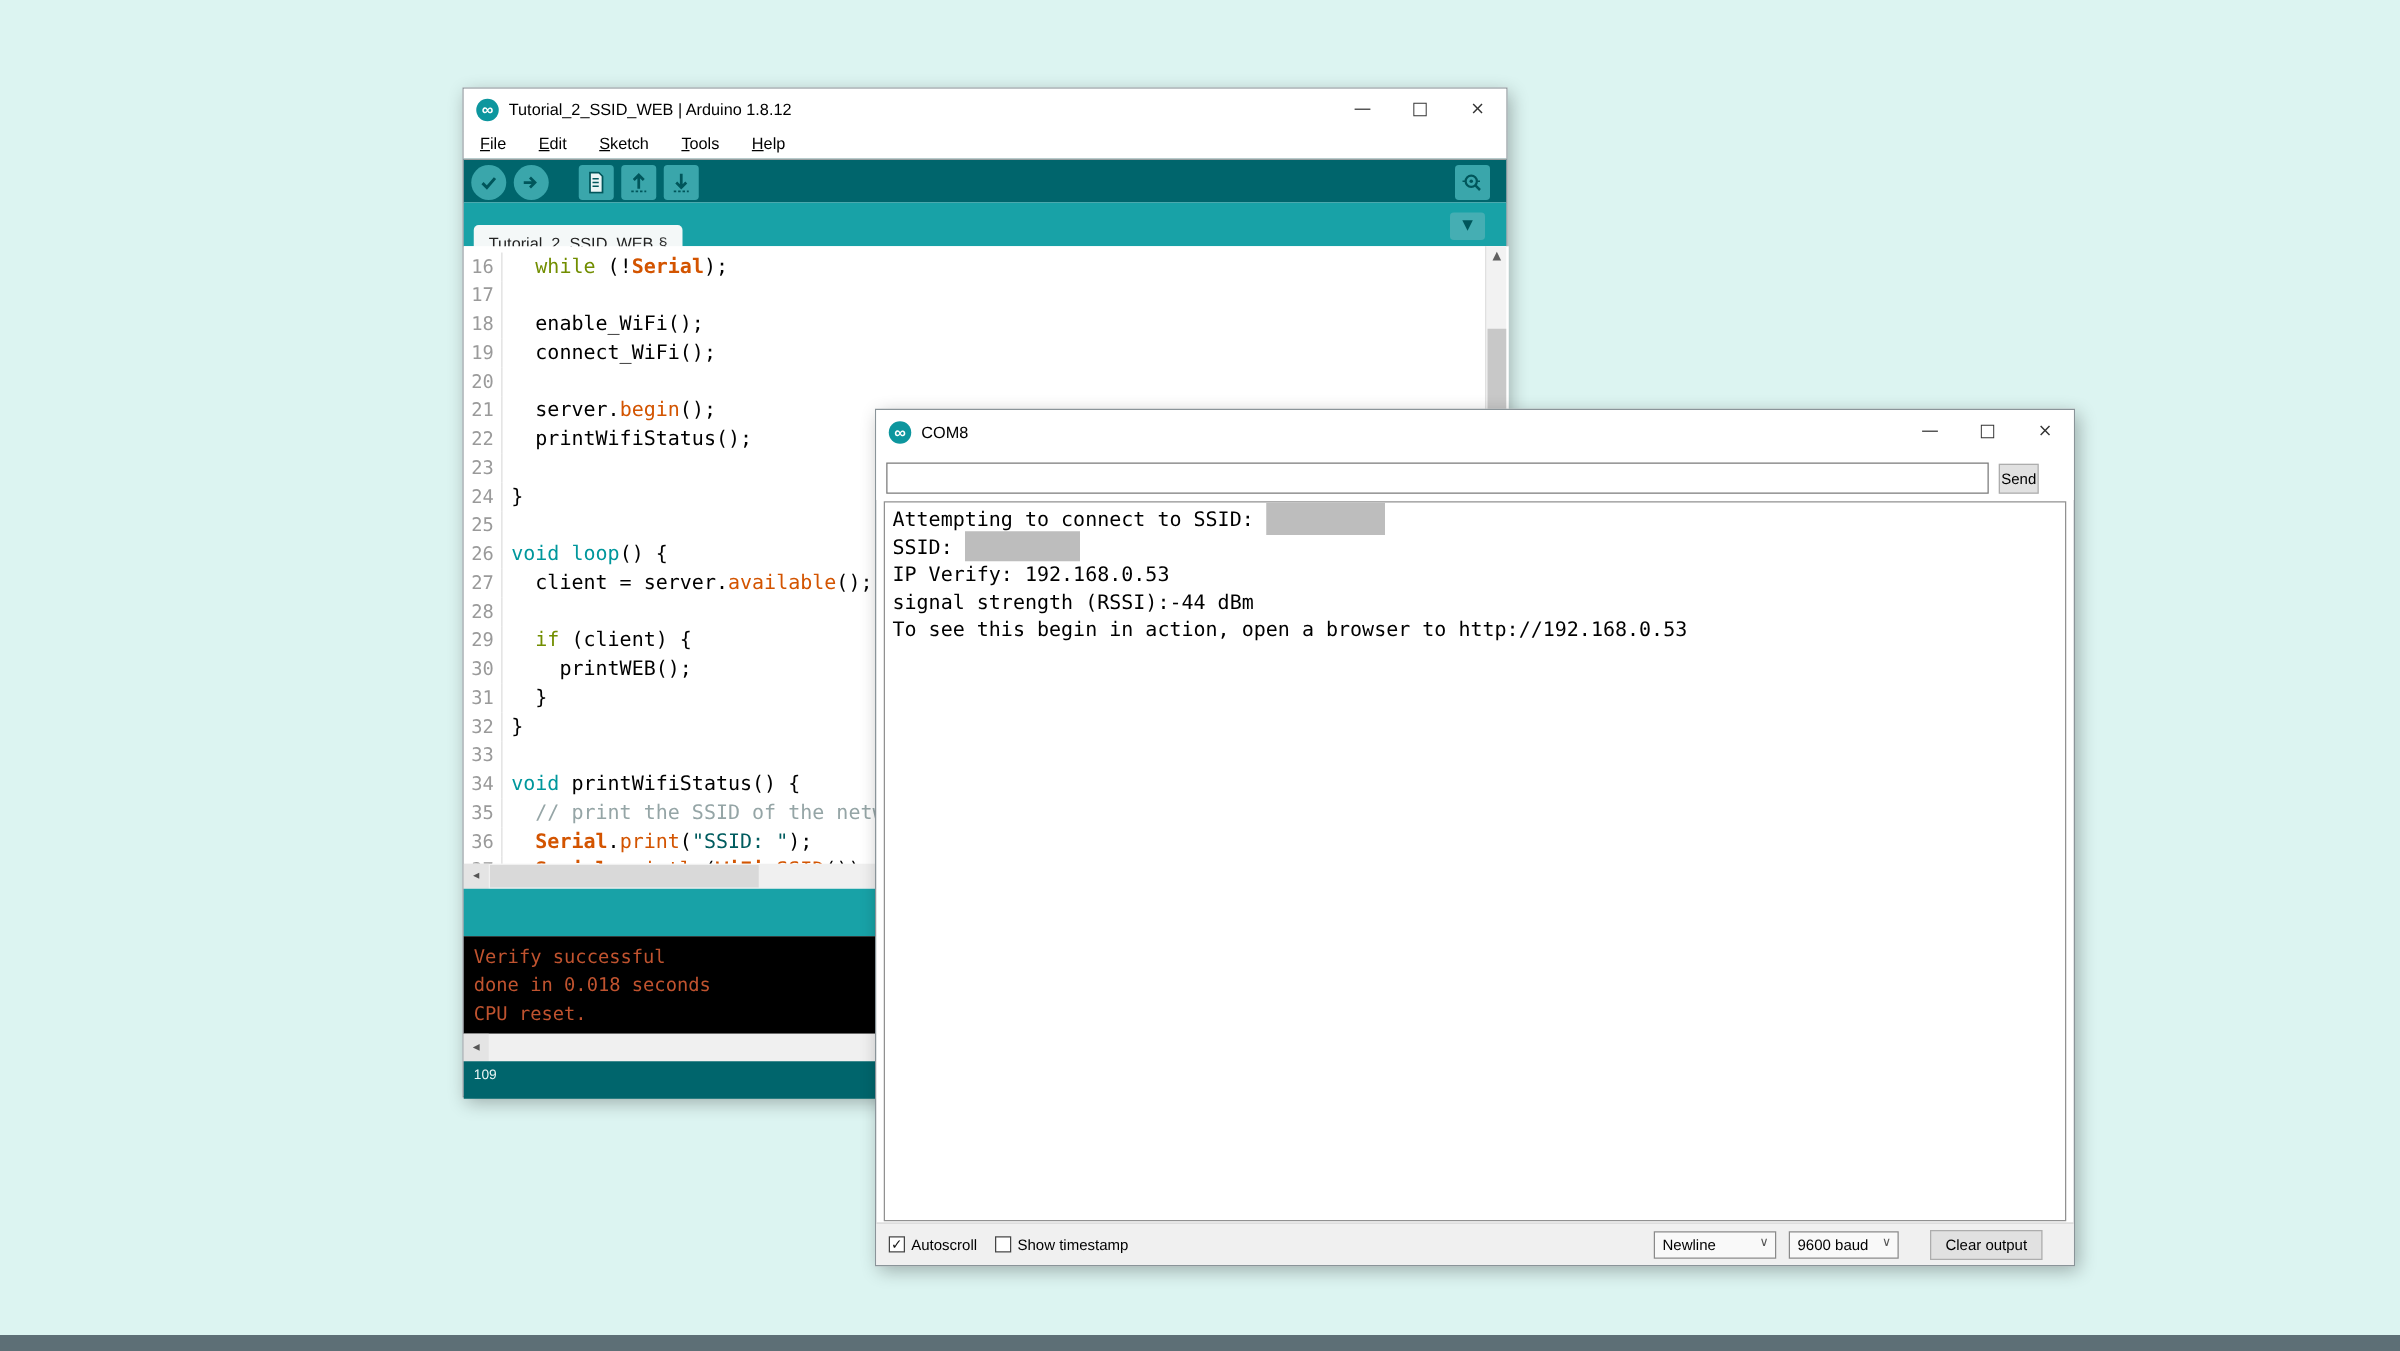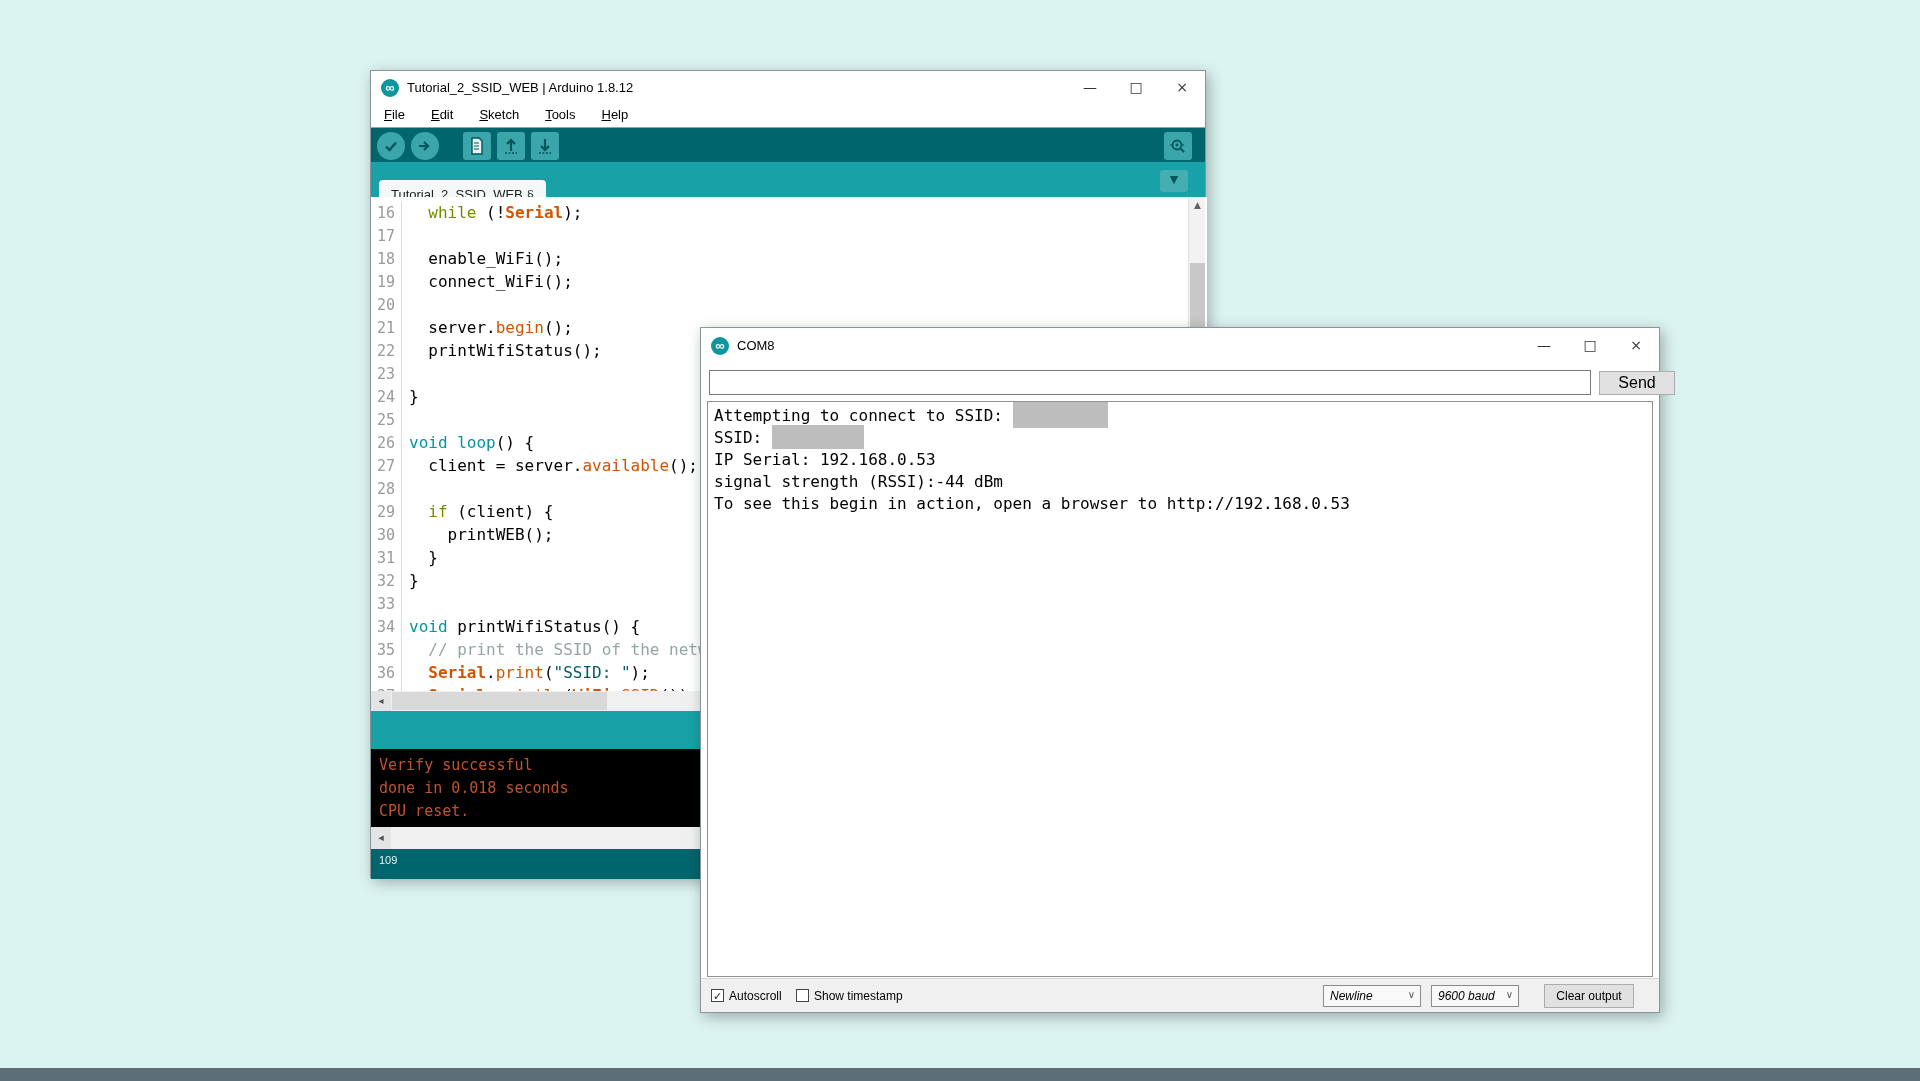--- a/index.html
+++ b/index.html
@@ -69,34 +69,34 @@
 
   
   #serial { left:700px; top:327px; width:960px; height:686px; }
   #serial .titlebar { height:36px; }
   #serial .tb-icon { top:9px; }
   #serial .tb-title { top:10px; }
   #serial .winbtn { height:36px; line-height:34px; }
   .inputrow { position:absolute; left:0; top:36px; right:0; height:36px; background:#fff; }
   .ser-input { position:absolute; left:8px; top:6px; width:882px; height:25px; border:1px solid #7a7a7a;
                background:#fff; font-size:13px; padding:0 5px; font-family:"Liberation Sans",sans-serif; }
-  .send-btn { position:absolute; left:898px; top:7px; width:76px; height:24px; background:#e1e1e1;
-              border:1px solid #adadad; font-size:16px; text-align:center; line-height:22px; color:#000; }
+  .send-btn { position:absolute; left:898px; top:7px; width:32px; height:24px; background:#e1e1e1;
+              border:1px solid #adadad; font-size:12px; text-align:center; line-height:22px; color:#000; }
   .ser-output { position:absolute; left:6px; top:73px; width:946px; height:576px; background:#fff;
                 border:1px solid #919191; padding:3px 6px; overflow:hidden;
                 font-family:"DejaVu Sans Mono","Liberation Mono",monospace; font-size:16px; }
   .ser-line { height:22px; line-height:22px; white-space:pre; color:#000; }
   .redact { display:inline-block; background:#bdbdbd; vertical-align:middle; margin-top:-4px; }
 
   .ser-bottom { position:absolute; left:0; bottom:0; right:0; height:34px; background:#f0f0f0; border-top:1px solid #d6d6d6; }
   .cbox { position:absolute; top:10px; width:13px; height:13px; background:#fff; border:1px solid #454545;
           font-size:11px; line-height:12px; text-align:center; color:#111; }
   .cb-label { position:absolute; top:10px; font-size:12px; color:#000; }
   .dropdown { position:absolute; top:6px; height:22px; background:#f9f9f9; border:1px solid #8a8a8a;
-              font-size:12px; color:#000;font-style:italic; }
+              font-size:12px; color:#000; }
   .dropdown .dd-label { position:absolute; left:6px; top:3px; }
   .dropdown .dd-arr { position:absolute; right:5px; top:3px; color:#555; font-size:10px; font-family:"DejaVu Sans",sans-serif; }
   .clear-btn { position:absolute; top:5px; left:843px; width:90px; height:24px; background:#e1e1e1;
                border:1px solid #adadad; font-size:12px; text-align:center; line-height:22px; color:#000; }
 
   .taskbar-strip { position:absolute; left:0; bottom:0; width:1920px; height:13px; background:#5d6f76; }
 </style>
 </head>
 <body>
 
@@ -229,21 +229,21 @@
   </div>
 
   <div class="inputrow">
     <input class="ser-input" type="text" value="" style="">
     <span class="send-btn">Send</span>
   </div>
 
   <div class="ser-output" id="ser-output">
       <div class="ser-line"><span>Attempting to connect to SSID: </span><span class="redact" style="width: 95px; height: 26px;"></span></div>
       <div class="ser-line"><span>SSID: </span><span class="redact" style="width: 92px; height: 24px;"></span></div>
-      <div class="ser-line"><span>IP Serial: 192.168.0.53</span></div>
+      <div class="ser-line"><span>IP Verify: 192.168.0.53</span></div>
       <div class="ser-line"><span>signal strength (RSSI):-44 dBm</span></div>
       <div class="ser-line"><span>To see this begin in action, open a browser to http://192.168.0.53</span></div>
     </div>
 
   <div class="ser-bottom">
     <span class="cbox" style="left:10px" id="cb-autoscroll">✓</span>
     <span class="cb-label" style="left:28px">Autoscroll</span>
     <span class="cbox" style="left:95px" id="cb-timestamp"></span>
     <span class="cb-label" style="left:113px">Show timestamp</span>
 

